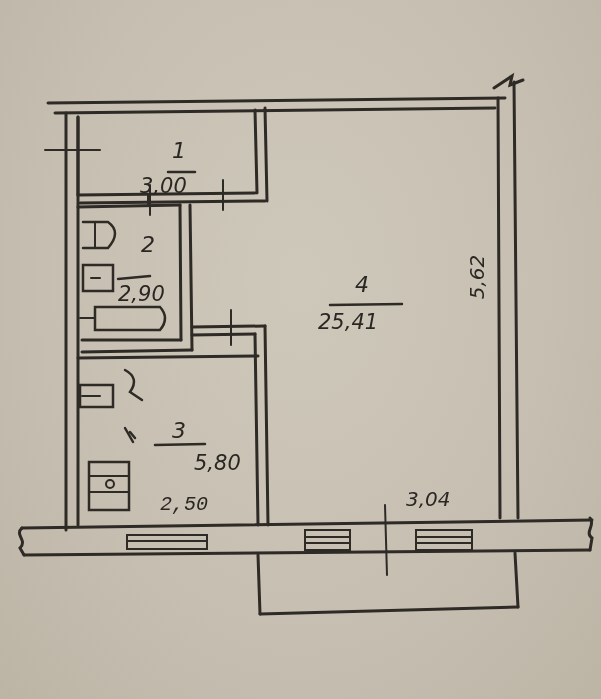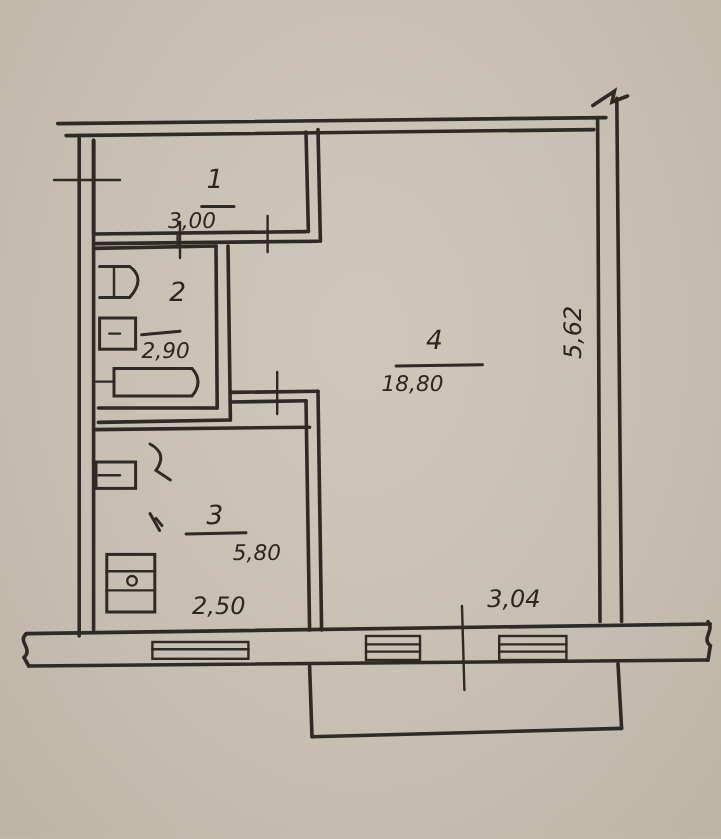--- a/index.html
+++ b/index.html
@@ -2,21 +2,21 @@
 <html><head>
 <meta charset="utf-8">
 <style>
   html,body{margin:0;padding:0;}
   body{width:601px;height:699px;background:#c9c2b4;overflow:hidden;position:relative;font-family:"DejaVu Sans",sans-serif;}
   .paper{position:absolute;left:0;top:0;width:601px;height:699px;
     background:radial-gradient(ellipse at 50% 40%, #cec8bb 0%, #c6bfb1 60%, #bcb5a6 100%);}
   svg{position:absolute;left:0;top:0;}
   .lbl{position:absolute;color:#2a2622;font-family:"DejaVu Sans",sans-serif;font-style:italic;white-space:nowrap;}
   .num{font-size:22px;}
-  .area{font-size:18px;}
+  .area{font-size:21px;}
   .dim{font-size:20px;}
 </style>
 </head>
 <body>
 
 <div class="paper"></div>
 
 <svg width="601" height="699" viewBox="0 0 601 699">
   <g stroke="#2e2a26" stroke-width="3" fill="none" stroke-linecap="round">
 
@@ -97,19 +97,19 @@
 </svg>
 
 <div class="lbl num" style="left:172px;top:138px;">1</div>
 <div class="lbl area" style="left:140px;top:174px;">3,00</div>
 
 <div class="lbl num" style="left:141px;top:232px;">2</div>
 <div class="lbl area" style="left:118px;top:282px;text-align:right;">2,90</div>
 
 <div class="lbl num" style="left:172px;top:418px;">3</div>
 <div class="lbl area" style="left:160px;top:451px;margin-left:34px;">5,80</div>
-<div class="lbl dim" style="left:160px;top:493px;">2,50</div>
+<div class="lbl dim" style="left:160px;top:493px;font-family:Liberation Mono, monospace;">2,50</div>
 
 <div class="lbl num" style="left:355px;top:272px;">4</div>
-<div class="lbl area" style="left:318px;top:310px;">18,80</div>
+<div class="lbl area" style="left:318px;top:310px;">25,41</div>
 
 <div class="lbl dim" style="left:455px;top:265px;transform:rotate(-90deg);transform-origin:center;">5,62</div>
 <div class="lbl dim" style="left:406px;top:487px;">3,04</div>
 
 </body></html>

